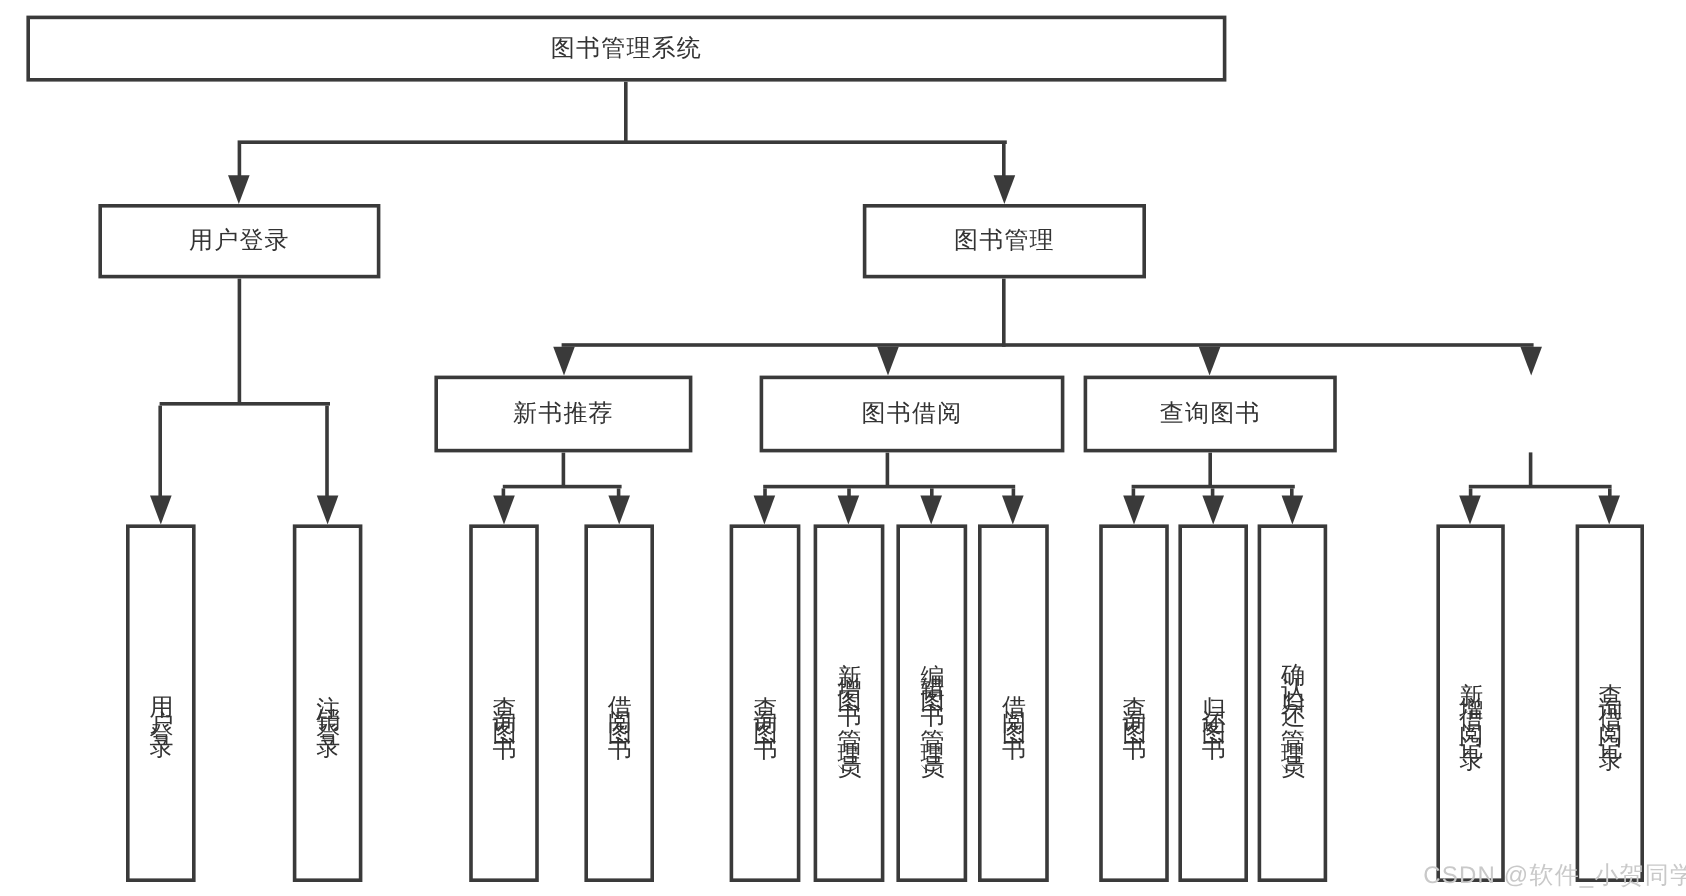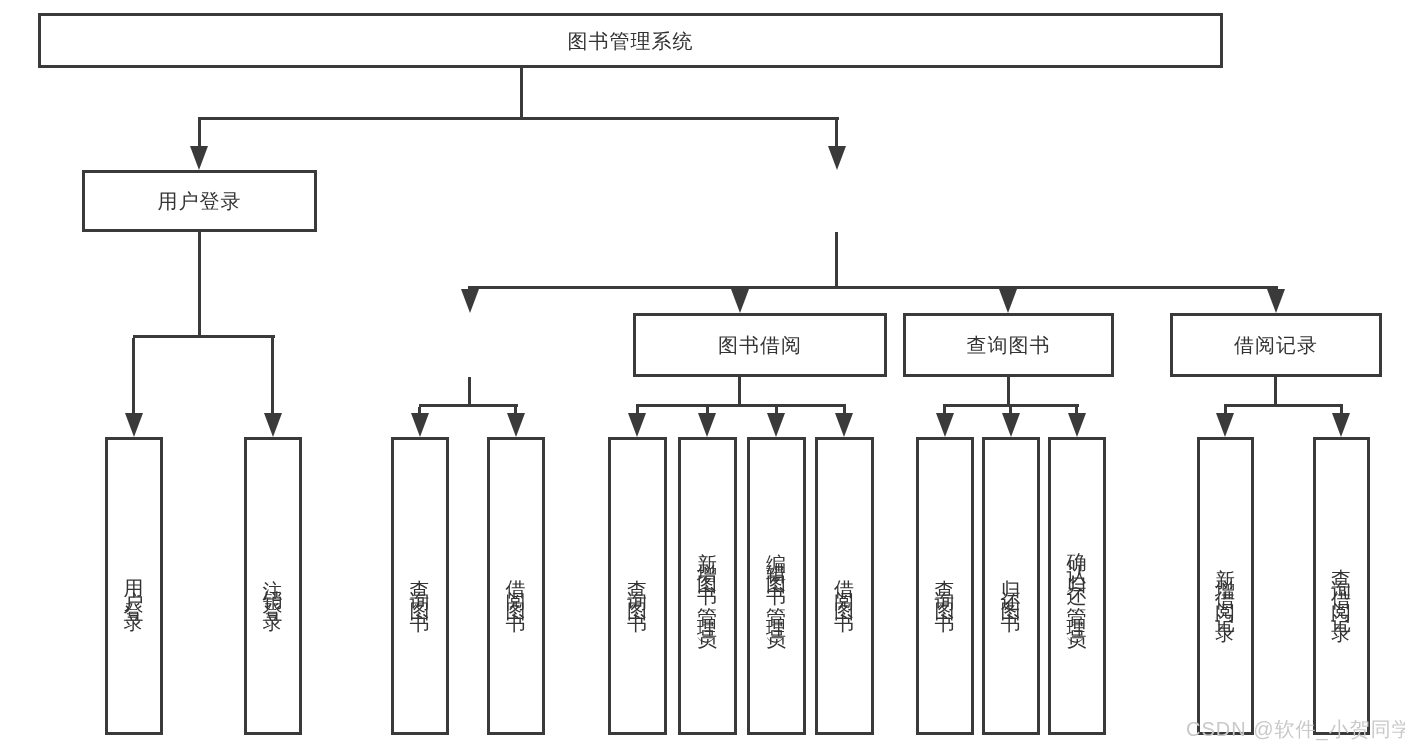--- a/index.html
+++ b/index.html
@@ -69,57 +69,60 @@
     color: var(--watermark);
     white-space: nowrap;
     z-index: 5;
   }
 </style>
 </head>
 <body>
 
 <div class="canvas">
 
-  <div class="node" style="left:38px; top:13px; width:1185px; height:55px;">
+  <div class="node" style="left:22px; top:13px; width:1000px; height:55px;">
     <span class="htext">图书管理系统</span>
   </div>
 
   <div class="vline" style="left:520px; top:68px; height:52px;"></div>
   <div class="hline" style="left:198px; top:117px; width:641px;"></div>
   <div class="vline" style="left:198px; top:120px; height:27px;"></div>
   <div class="arrow" style="left:190px; top:146px;"></div>
   <div class="vline" style="left:835px; top:120px; height:27px;"></div>
   <div class="arrow" style="left:828px; top:146px;"></div>
 
   <div class="node" style="left:82px; top:170px; width:235px; height:62px;">
     <span class="htext">用户登录</span>
   </div>
+  <div class="node" style="left:719px; top:170px; width:236px; height:62px;">
+    <span class="htext">图书管理</span>
+  </div>
 
   <div class="vline" style="left:198px; top:232px; height:105px;"></div>
   <div class="hline" style="left:133px; top:335px; width:142px;"></div>
   <div class="vline" style="left:132px; top:338px; height:76px;"></div>
   <div class="arrow" style="left:125px; top:413px;"></div>
   <div class="vline" style="left:271px; top:338px; height:76px;"></div>
   <div class="arrow" style="left:264px; top:413px;"></div>
 
   <div class="vline" style="left:835px; top:232px; height:57px;"></div>
   <div class="hline" style="left:468px; top:286px; width:810px;"></div>
   <div class="arrow" style="left:461px; top:289px;"></div>
   <div class="arrow" style="left:731px; top:289px;"></div>
   <div class="arrow" style="left:999px; top:289px;"></div>
   <div class="arrow" style="left:1267px; top:289px;"></div>
 
+  <div class="node" style="left:362px; top:313px; width:215px; height:64px;">
+    <span class="htext">新书推荐</span>
+  </div>
   <div class="node" style="left:633px; top:313px; width:254px; height:64px;">
     <span class="htext">图书借阅</span>
   </div>
   <div class="node" style="left:903px; top:313px; width:211px; height:64px;">
     <span class="htext">查询图书</span>
-  </div>
-  <div class="node" style="left:1170px; top:313px; width:212px; height:64px;">
-    <span class="htext">借阅记录</span>
   </div>
 
   <div class="vline" style="left:468px; top:377px; height:29px;"></div>
   <div class="hline" style="left:419px; top:404px; width:99px;"></div>
   <div class="vline" style="left:418px; top:407px; height:7px;"></div>
   <div class="arrow" style="left:411px; top:413px;"></div>
   <div class="vline" style="left:514px; top:407px; height:7px;"></div>
   <div class="arrow" style="left:507px; top:413px;"></div>
 
   <div class="vline" style="left:738px; top:377px; height:29px;"></div>

